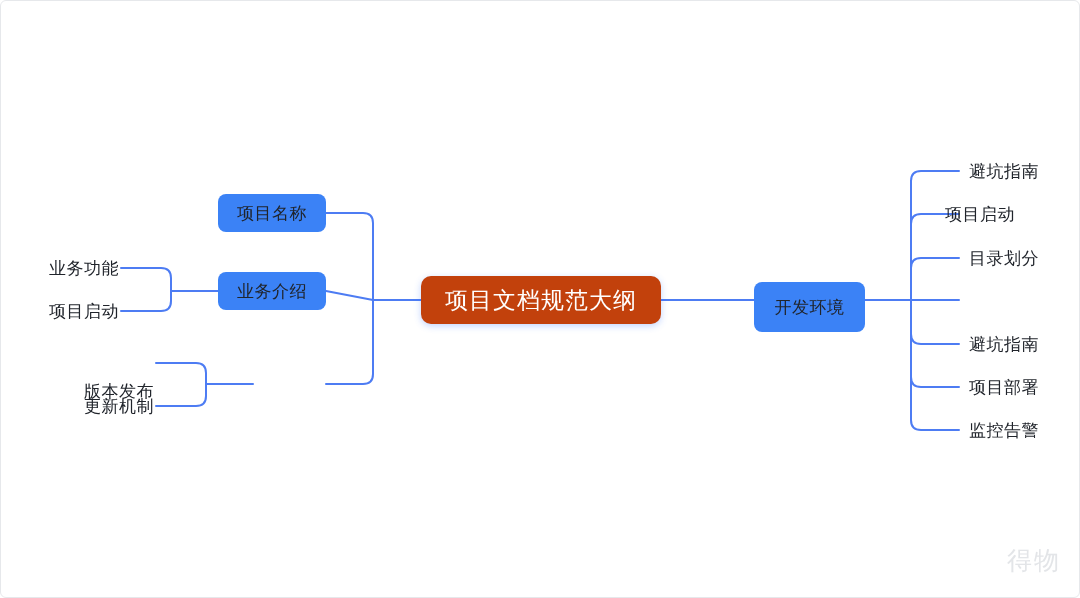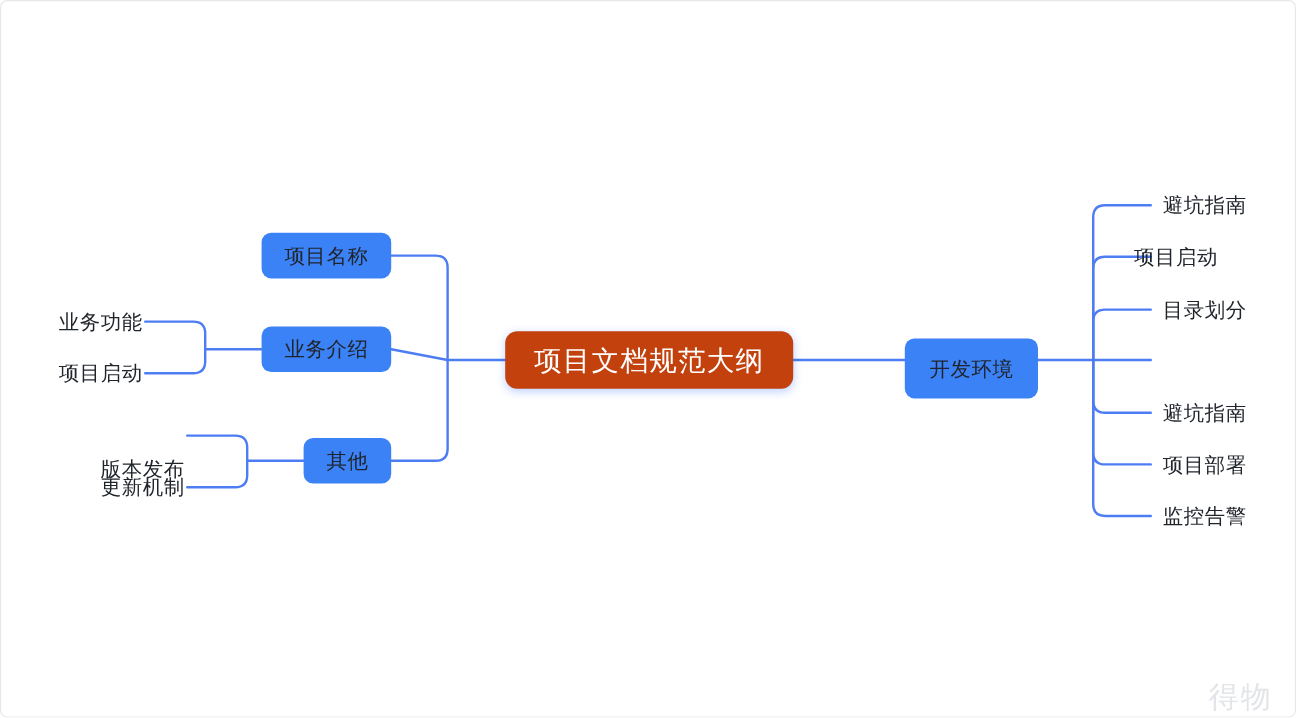--- a/index.html
+++ b/index.html
@@ -73,21 +73,21 @@
     justify-content: flex-end;
   }
   .node-leaf.align-left {
     justify-content: flex-start;
   }
 
   
   .watermark {
     position: absolute;
     right: 18px;
-    bottom: 0;
+    bottom: 20px;
     font-family: "Liberation Serif", "DejaVu Serif", serif;
     font-size: 25px;
     color: #e3e5e8;
     letter-spacing: 2px;
     user-select: none;
   }
 </style>
 </head>
 <body>
 
@@ -128,23 +128,20 @@
   </div>
 
   <div class="node-pill" style="left:217px; top:193px; width:108px; height:38px;">
     <span>项目名称</span>
   </div>
 
   <div class="node-pill" style="left:217px; top:271px; width:108px; height:38px;">
     <span>业务介绍</span>
   </div>
 
-  <div class="node-pill" style="left:252px; top:364px; width:73px; height:38px;">
-    <span>其他</span>
-  </div>
 
   <div class="node-leaf align-right" style="left:20px; top:254px; width:98px; height:26px;">
     <span>业务功能</span>
   </div>
 
   <div class="node-leaf align-right" style="left:20px; top:297px; width:98px; height:26px;">
     <span>项目启动</span>
   </div>
 
   <div class="node-leaf align-right" style="left:55px; top:349px; width:98px; height:26px;margin-top:28px;">

